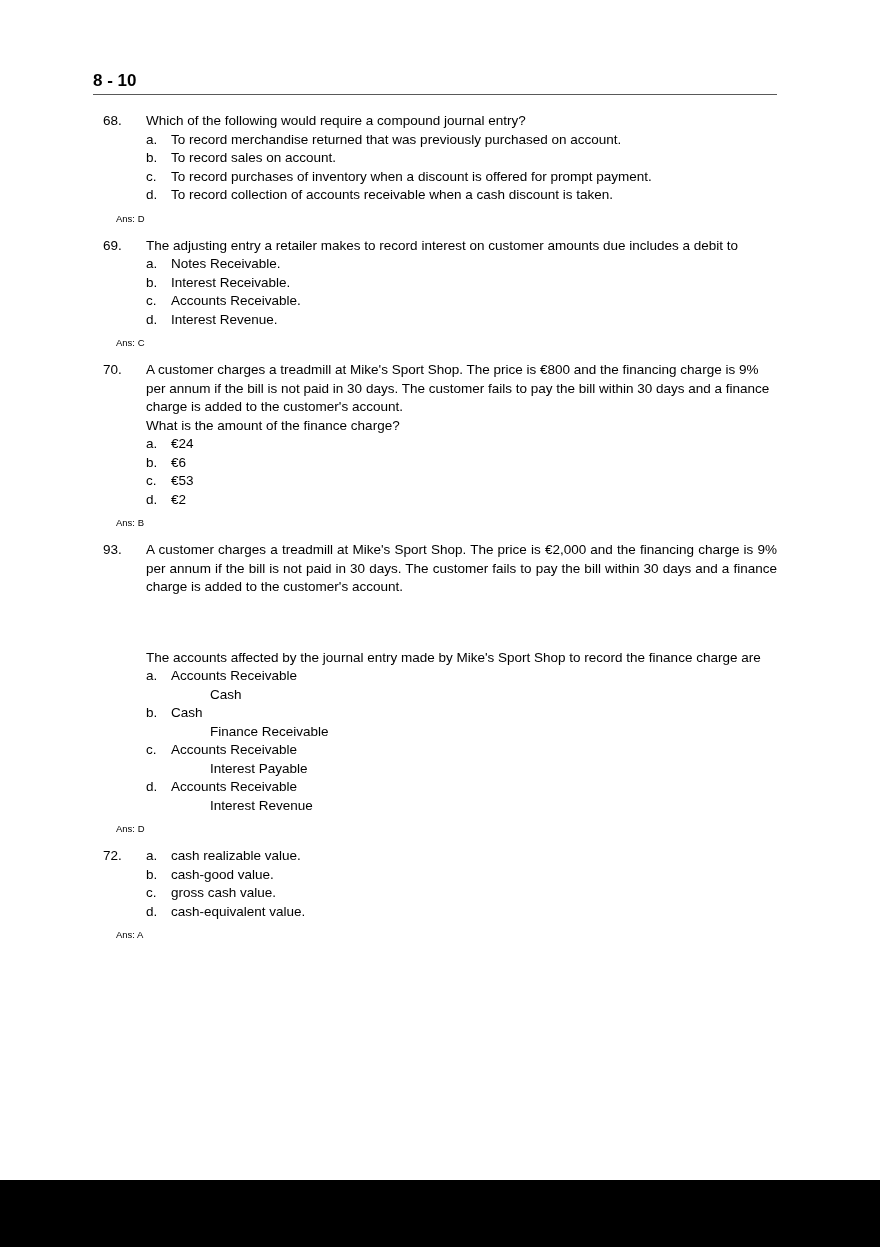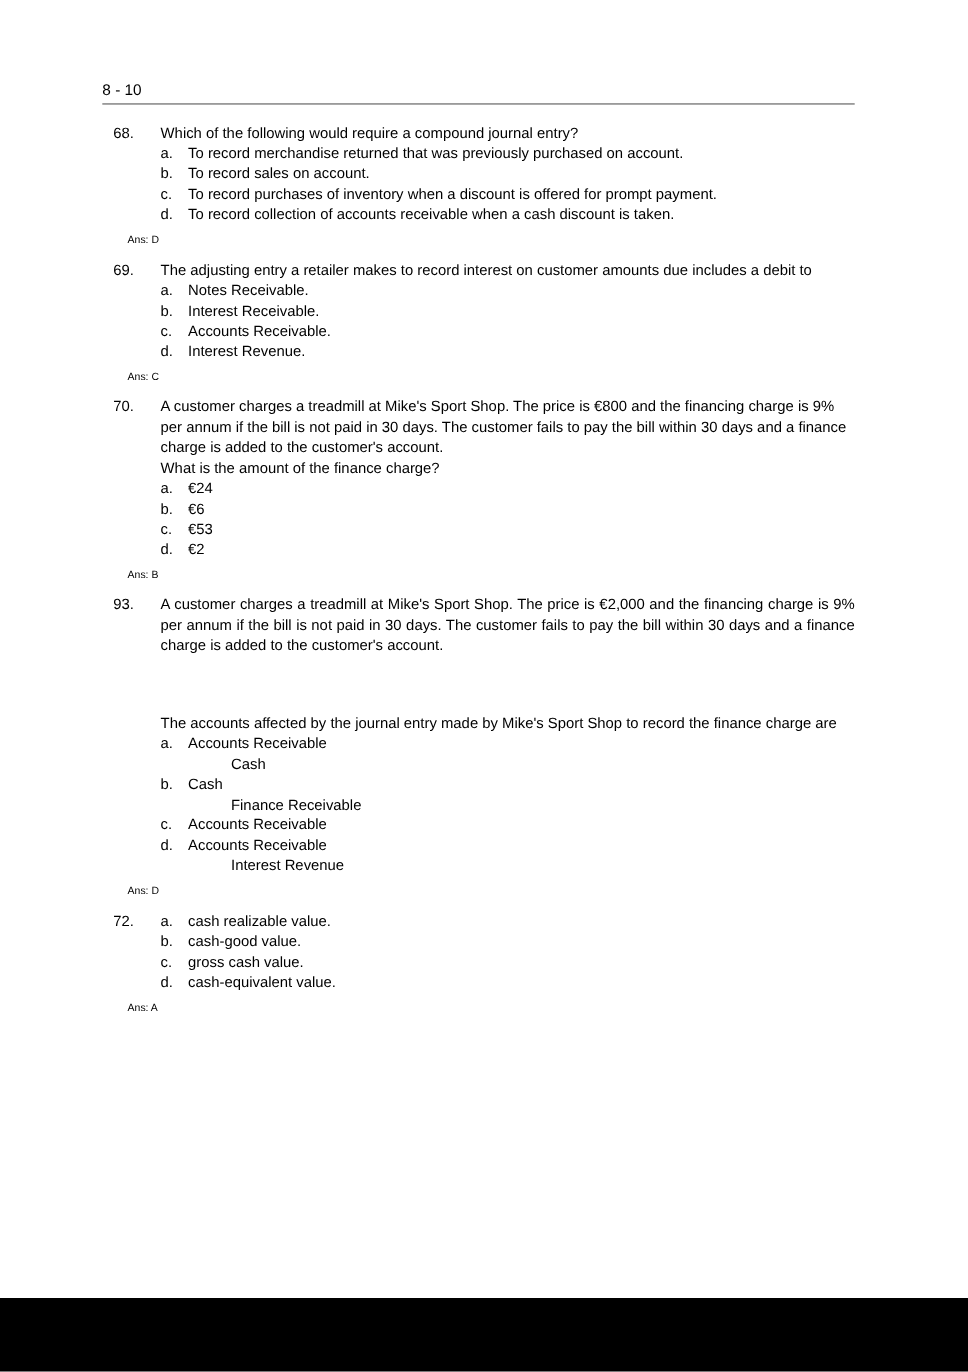--- a/index.html
+++ b/index.html
@@ -11,22 +11,22 @@
     overflow: hidden;
     font-family: "Liberation Sans", sans-serif;
     color: var(--text, #000000);
   }
   .page {
     position: absolute;
     inset: 0;
     padding: 73px 103px 0 93px;
   }
   .page-number {
-    font-weight: normal;
-    font-size: 14px;
+    font-weight: bold;
+    font-size: 17px;
     line-height: 16px;
   }
   .rule {
     border: none;
     border-top: 1px solid var(--rule, #595959);
     margin-top: 5px;
     margin-bottom: 17px;
     height: 0;
   }
   .question { font-size: 13.5px; line-height: 18.5px; }
@@ -180,20 +180,21 @@
               <div class="opt-letter">b.</div>
               <div class="opt-text">
                 <div class="opt-line">Cash</div>
                 <div class="opt-line opt-sub">Finance Receivable</div>
               </div>
             </div>
             <div class="opt-row">
               <div class="opt-letter">c.</div>
               <div class="opt-text">
                 <div class="opt-line">Accounts Receivable</div>
+                <div class="opt-line opt-sub">Interest Payable</div>
               </div>
             </div>
             <div class="opt-row">
               <div class="opt-letter">d.</div>
               <div class="opt-text">
                 <div class="opt-line">Accounts Receivable</div>
                 <div class="opt-line opt-sub">Interest Revenue</div>
               </div>
             </div>
           </div>

